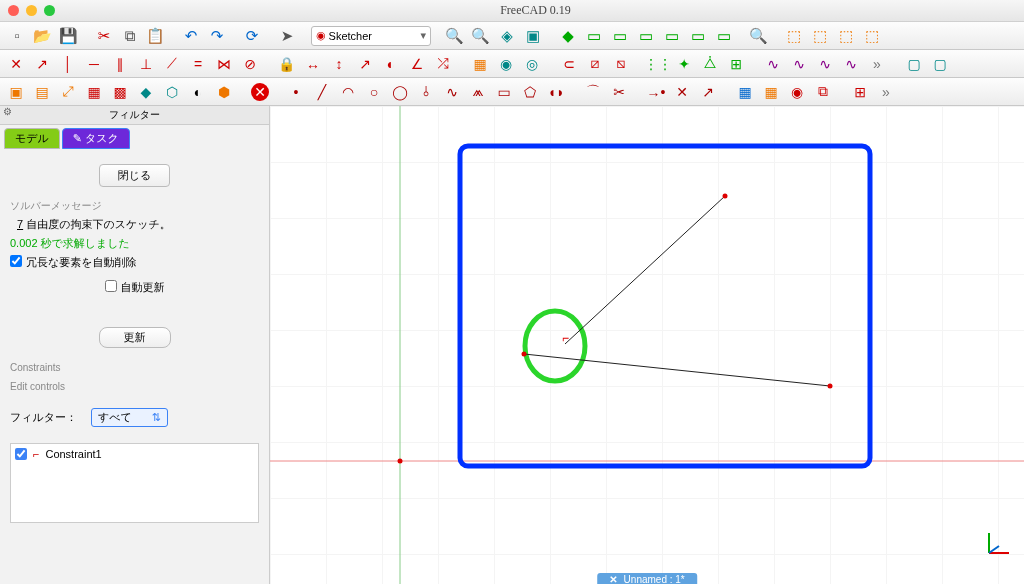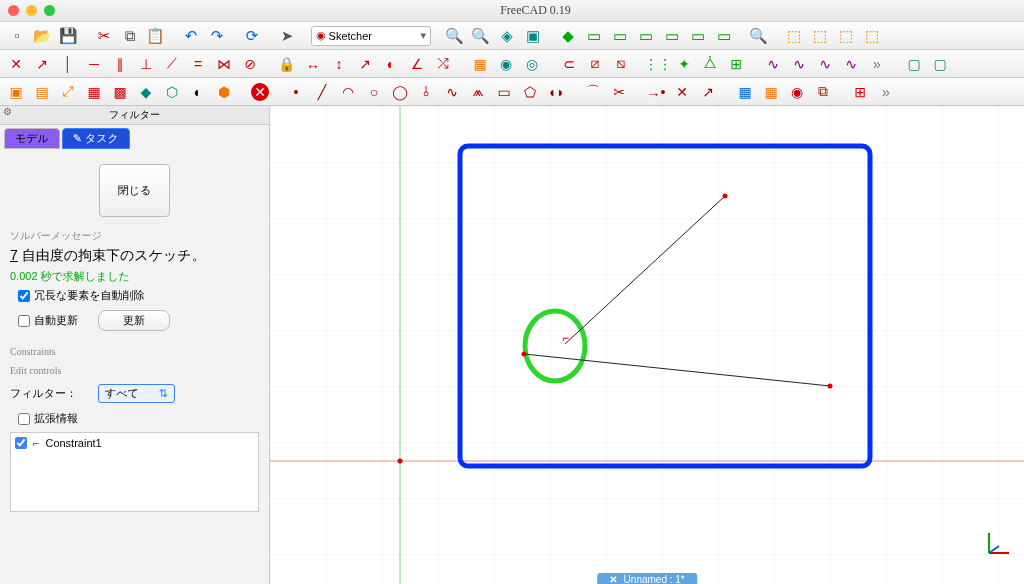--- a/index.html
+++ b/index.html
@@ -16,33 +16,33 @@
 .wbselect .wbicon { color: #c00; margin-right: 3px; }
 .wbselect .dd { margin-left: auto; color: #666; }
 .toolbar2 { height: 28px; background: linear-gradient(#fdfdfd,#ececec); border-bottom: 1px solid #c8c8c8; display: flex; align-items: center; padding: 2px 6px; gap: 6px; }
 .ic { width: 20px; height: 20px; display: flex; align-items: center; justify-content: center; font-size: 14px; }
 .red { color: #c00; } .dred { color: #a00; } .green { color: #0a0; } .blue { color: #06c; } .orange { color: #e70; } .teal { color: #088; } .purple { color: #808; } .gray { color: #777; }
 .main { display: flex; height: 480px; }
 .sidebar { width: 270px; background: #f2f2f2; border-right: 1px solid #ccc; display: flex; flex-direction: column; }
 .panel-title { background: #e8e8e8; font-size: 10px; padding: 2px 0; text-align: center; border-bottom: 1px solid #ccc; }
 .gear { position: absolute; left: 3px; font-size: 10px; color: #666; }
 .tabs { display: flex; padding: 3px 4px; gap: 2px; }
-.tab { padding: 2px 10px; font-size: 11px; border: 1px solid #bbb; border-radius: 4px 4px 0 0; background: #8b5cf6; }
-.tab.active { background: #1d4ed8; color: #fff; border-color: #3b82f6; }
+.tab { padding: 2px 10px; font-size: 11px; border: 1px solid #bbb; border-radius: 4px 4px 0 0; background: #84cc16; }
+.tab.active { background: #6d28d9; color: #fff; border-color: #3b82f6; }
 .panel-body { padding: 8px 10px; flex: 1; overflow: auto; }
-.close-btn { display: block; margin: 4px auto 12px; padding: 18px 18px; font-size: 11px; background: linear-gradient(#fff,#eee); border: 1px solid #bbb; border-radius: 4px; }
-.section-hdr { font-size: 10px; color: #888; margin: 8px 0 4px; font-family: Liberation Serif, serif; }
-.dof { font-size: 14px; margin: 4px 0; }
+.close-btn { display: block; margin: 4px auto 12px; padding: 3px 18px; font-size: 11px; background: linear-gradient(#fff,#eee); border: 1px solid #bbb; border-radius: 4px; }
+.section-hdr { font-size: 10px; color: #888; margin: 8px 0 4px; }
+.dof { font-size: 11px; margin: 4px 7px; }
 .dof .n { text-decoration: underline; color: #000; }
 .solve-msg { color: #0a0; font-size: 11px; margin: 4px 0; }
-.chk { display: flex; align-items: center; gap: 4px; font-size: 11px; margin: 4px 8px; }
+.chk { display: flex; align-items: flex-start; gap: 4px; font-size: 11px; margin: 4px 0; }
 .chk input { width: 12px; height: 12px; }
-.update-row { display: flex; align-items: center; gap: 12px; margin: 6px 0 14px; }
-.update-btn { padding: 2px 24px; font-size: 11px; background: linear-gradient(#fff,#eee); border: 1px solid #bbb; border-radius: 8px; }
-.filter-row { display: flex; align-items: center; gap: 21px; margin: 8px 0; }
+.update-row { display: flex; align-items: center; gap: 4px; margin: 6px 0 14px; flex-direction: column; }
+.update-btn { padding: 2px 24px; font-size: 11px; background: linear-gradient(#fff,#eee); border: 1px solid #bbb; border-radius: 8px; margin-top: 24px; }
+.filter-row { display: flex; align-items: center; gap: 14px; margin: 16px 0; }
 .filter-sel { padding: 1px 6px; font-size: 11px; border: 1px solid #3b82f6; border-radius: 3px; background: #eaf2ff; display: flex; align-items: center; }
 .filter-sel .dd { color: #3b82f6; margin-left: 20px; }
 .cons-list { background: #fff; border: 1px solid #ccc; height: 80px; margin-top: 6px; padding: 4px; }
 .cons-item { display: flex; align-items: center; gap: 6px; font-size: 11px; }
 .cons-item input { width: 12px; height: 12px; accent-color: #3b82f6; }
 .cons-ico { color: #c00; font-weight: bold; }
 .viewport { flex: 1; background: #fff; position: relative; background-image: linear-gradient(#f4f4f4 1px, transparent 1px), linear-gradient(90deg, #f4f4f4 1px, transparent 1px); background-size: 56px 56px; }
 .vp-svg { position: absolute; inset: 0; }
 .doc-tab { position: absolute; bottom: 0; left: 50%; transform: translateX(-50%); background: #5fa3e0; color: #fff; font-size: 10px; padding: 1px 12px; border-radius: 3px 3px 0 0; display: flex; align-items: center; gap: 6px; }
 .doc-tab .x { font-weight: bold; }
@@ -220,24 +220,20 @@
       </div>
       <div class="section-hdr">Constraints</div>
       <div class="section-hdr">Edit controls</div>
       <div class="filter-row">
         <span>フィルター：</span>
         <div class="filter-sel">
           <span>すべて</span>
           <span class="dd">⇅</span>
         </div>
       </div>
-      <label class="chk">
-        <input type="checkbox" style="">
-        <span>拡張情報</span>
-      </label>
       <div class="cons-list">
         <div class="cons-item">
           <input type="checkbox" checked="" style="">
           <span class="cons-ico">⌐</span>
           <span>Constraint1</span>
         </div>
       </div>
     </div>
   </div>
 

